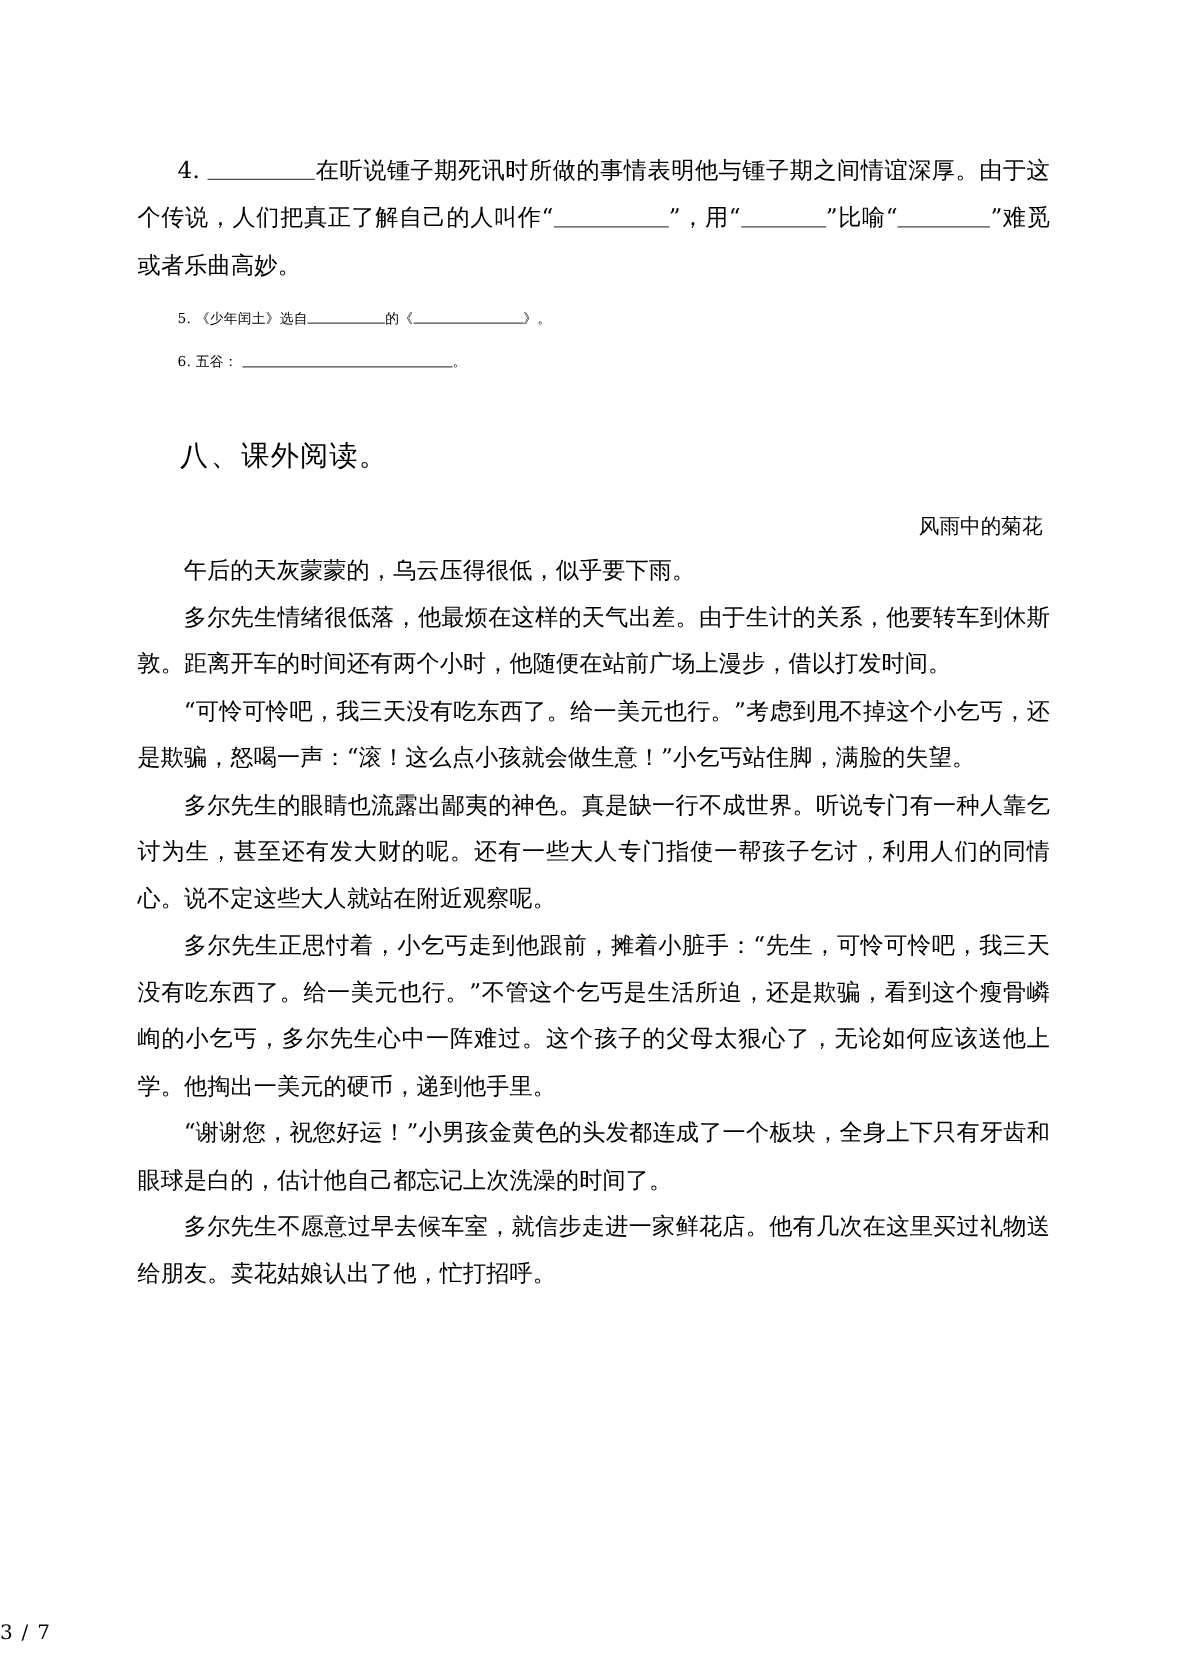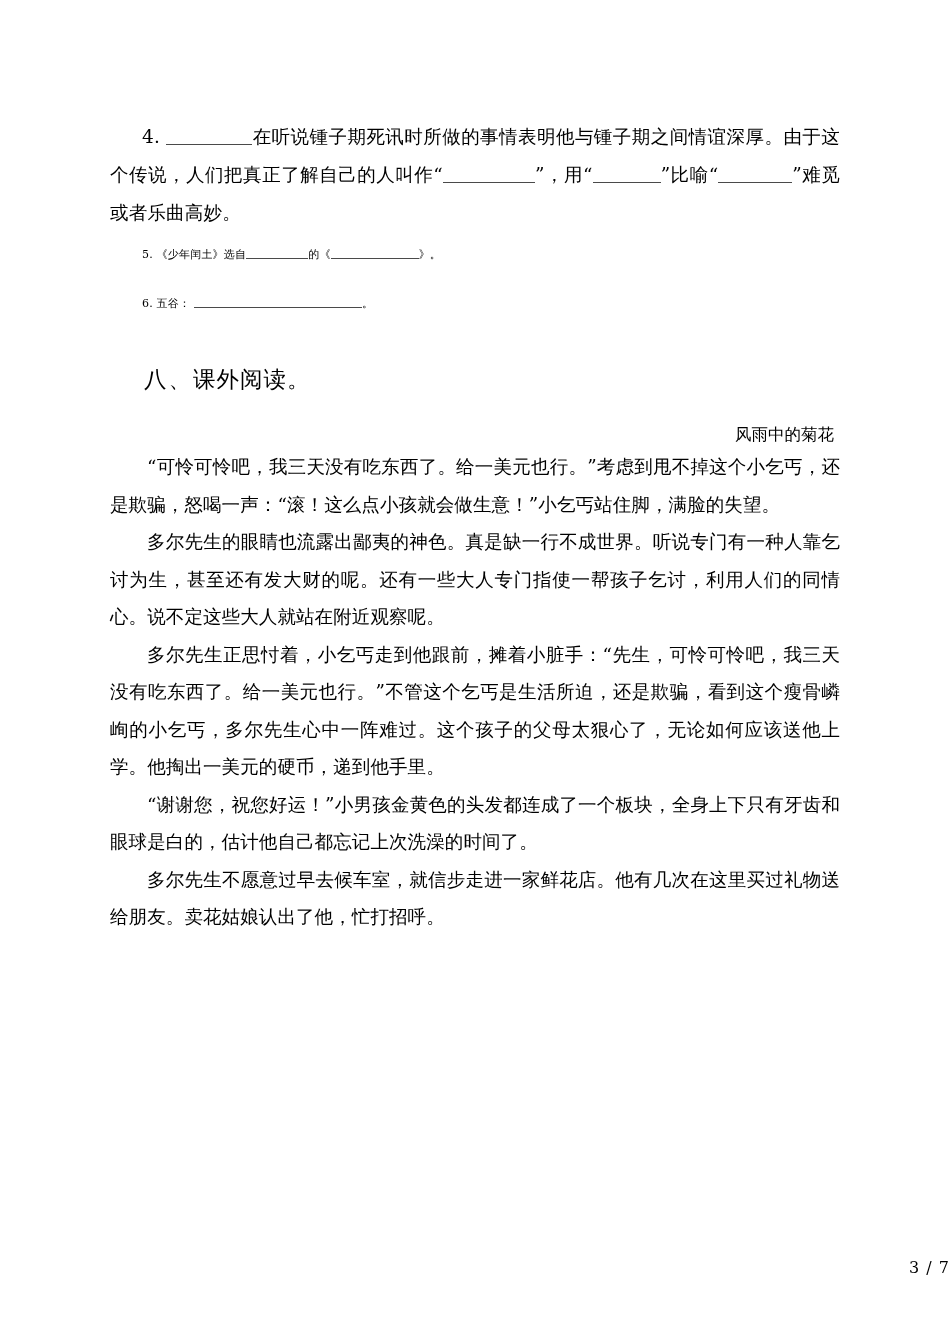--- a/index.html
+++ b/index.html
@@ -48,21 +48,21 @@
   }
   .item-4 {
     margin-top: 118px;
     text-indent: 32px;
   }
   .item-5 {
     margin-top: 6px;
     text-indent: 32px;
   }
   .item-6 {
-    margin-top: 16px;
+    margin-top: 2px;
     text-indent: 32px;
   }
 
   .blank {
     display: inline-block;
     border-bottom: 1px solid #4a4a4a;
     height: 0.95em;
     vertical-align: -0.12em;
   }
   .b-w1 { width: 86px; }
@@ -100,23 +100,23 @@
     text-indent: 2em;
     margin: 0;
     letter-spacing: 0.1px;
   }
   .para.first { margin-top: 4px; }
 
   
   .footer {
     position: absolute;
     left: 0;
-    top: 1258px;
+    top: 1296px;
     width: 950px;
-    text-align: right;
+    text-align: left;
     font-size: 16px;
     letter-spacing: 1px;
     color: #000;
   }
 </style>
 </head>
 <body>
 
 <div class="page">
   <div class="content">
@@ -135,20 +135,22 @@
       <span>6.</span>
       <span>五谷：</span> <span class="blank b-w7"></span><span>。</span>
     </div>
 
     <div class="section-heading">
       <span class="num">八、</span><span>课外阅读。</span>
     </div>
 
     <div class="article-title">风雨中的菊花</div>
 
+    <p class="para first">午后的天灰蒙蒙的，乌云压得很低，似乎要下雨。</p>
+    <p class="para">多尔先生情绪很低落，他最烦在这样的天气出差。由于生计的关系，他要转车到休斯敦。距离开车的时间还有两个小时，他随便在站前广场上漫步，借以打发时间。</p>
     <p class="para">“可怜可怜吧，我三天没有吃东西了。给一美元也行。”考虑到甩不掉这个小乞丐，还是欺骗，怒喝一声：“滚！这么点小孩就会做生意！”小乞丐站住脚，满脸的失望。</p>
     <p class="para">多尔先生的眼睛也流露出鄙夷的神色。真是缺一行不成世界。听说专门有一种人靠乞讨为生，甚至还有发大财的呢。还有一些大人专门指使一帮孩子乞讨，利用人们的同情心。说不定这些大人就站在附近观察呢。</p>
     <p class="para">多尔先生正思忖着，小乞丐走到他跟前，摊着小脏手：“先生，可怜可怜吧，我三天没有吃东西了。给一美元也行。”不管这个乞丐是生活所迫，还是欺骗，看到这个瘦骨嶙峋的小乞丐，多尔先生心中一阵难过。这个孩子的父母太狠心了，无论如何应该送他上学。他掏出一美元的硬币，递到他手里。</p>
     <p class="para">“谢谢您，祝您好运！”小男孩金黄色的头发都连成了一个板块，全身上下只有牙齿和眼球是白的，估计他自己都忘记上次洗澡的时间了。</p>
     <p class="para">多尔先生不愿意过早去候车室，就信步走进一家鲜花店。他有几次在这里买过礼物送给朋友。卖花姑娘认出了他，忙打招呼。</p>
   </div>
 
   <div class="footer">3 / 7</div>
 </div>
 

